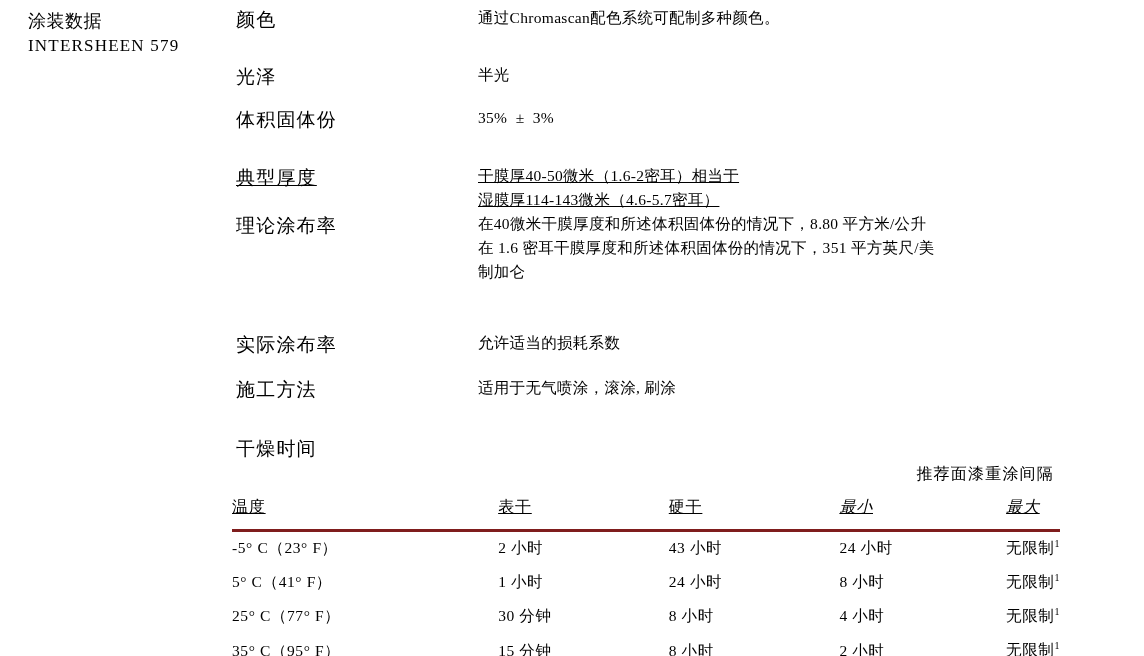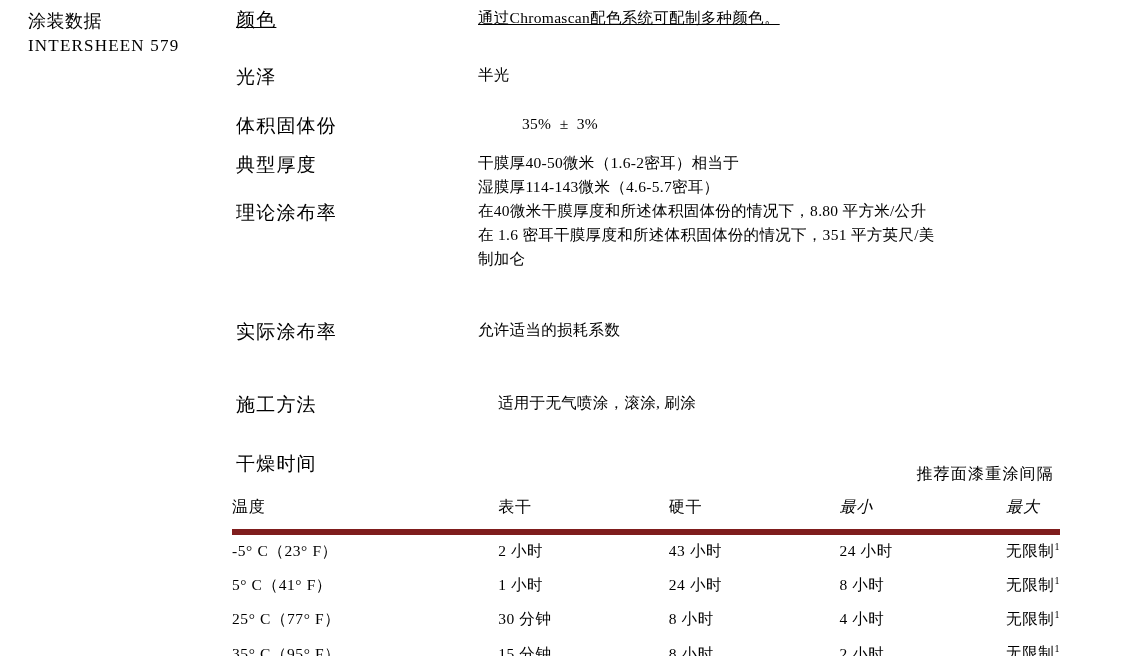--- a/index.html
+++ b/index.html
@@ -67,27 +67,27 @@
   }
   .prop-value .line {
     display: block;
     white-space: pre-wrap;
   }
   .prop-value.justify .line {
     text-align: justify;
   }
 
   
-  .r-color   { margin-top: 0px; text-decoration: underline; }
+  .r-color   { margin-top: 0px; }
   .r-gloss   { margin-top: 30px; }
-  .r-solids  { margin-top: 22px; gap: 44px; }
-  .r-thick   { margin-top: 12px; }
+  .r-solids  { margin-top: 16px; }
+  .r-thick   { margin-top: 31px; text-decoration: underline; }
   .r-theo    { }
   .r-prac    { margin-top: 47px; }
-  .r-method  { margin-top: 46px; gap: 20px; }
+  .r-method  { margin-top: 18px; }
   .r-dry     { margin-top: 32px; }
 
   
   .table-wrap {
     position: absolute;
     left: 232px;
     top: 464px;
     width: 828px;
   }
   .overcoat-head {
@@ -106,21 +106,22 @@
     font-weight: normal;
     text-align: left;
     padding: 0 0 11px 0;
     letter-spacing: 0.8px;
     font-size: 16px;
   }
   table.dry th.ital {
     font-style: italic;
   }
   table.dry thead tr {
-    border-bottom: 6px solid #7f1d1d;
+    border-bottom: 3px solid #7f1d1d;
+    text-decoration: underline;
   }
   table.dry td {
     padding: 6px 0 7px 0;
     letter-spacing: 0.6px;
     white-space: nowrap;
   }
   .col-temp  { width: 268px; }
   .col-touch { width: 172px; }
   .col-hard  { width: 172px; }
   .col-min   { width: 168px; }

